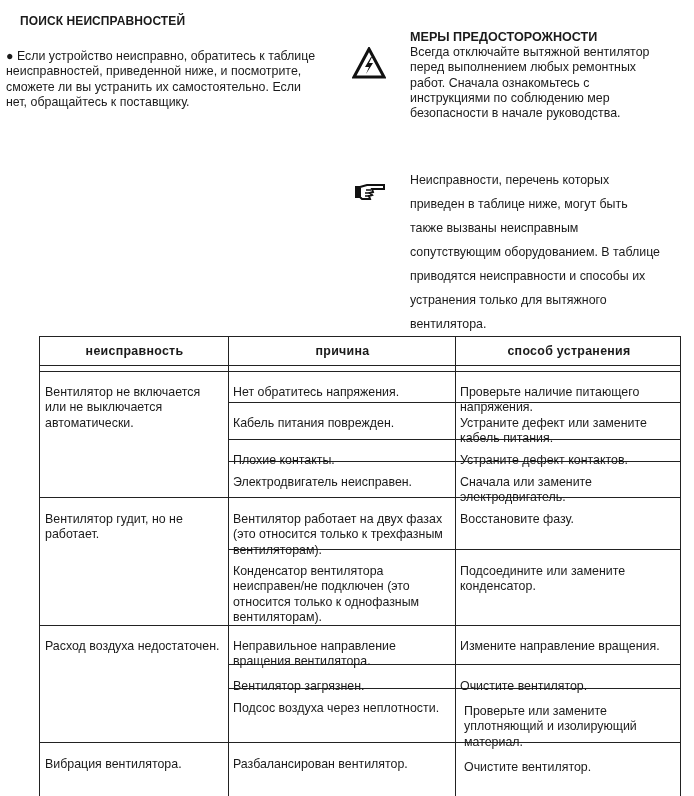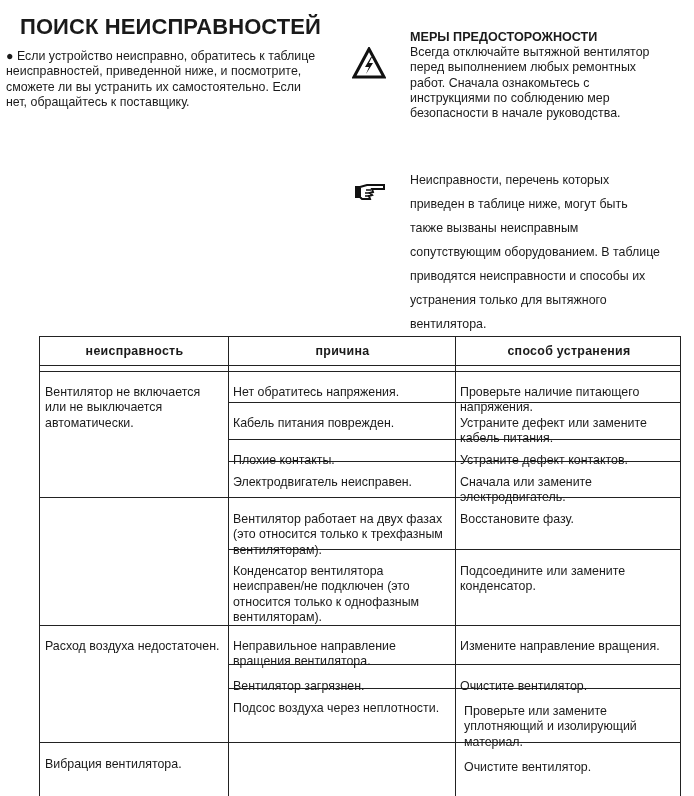--- a/index.html
+++ b/index.html
@@ -2,21 +2,21 @@
 <html><head>
 <meta charset="utf-8">
 <style>
   html, body { margin: 0; padding: 0; background: #ffffff; }
   body {
     width: 694px; height: 796px; position: relative; overflow: hidden;
     font-family: "Liberation Sans", sans-serif; color: #1a1a1a;
   }
   .title {
     position: absolute; left: 20px; top: 14px;
-    font-size: 22px; font-weight: bold; letter-spacing: 0.1px; margin: 0;
+    font-size: 12px; font-weight: bold; letter-spacing: 0.1px; margin: 0;
   }
   .intro {
     position: absolute; left: 6px; top: 49px; width: 310px;
     font-size: 12.4px; line-height: 15.3px; margin: 0;
   }
   .warn-icon { position: absolute; left: 352px; top: 47px; width: 34px; height: 32px; }
   .hand-icon { position: absolute; left: 354px; top: 182px; width: 32px; height: 20px; }
   .caution-title {
     position: absolute; left: 410px; top: 30px;
     font-size: 12.6px; font-weight: bold; margin: 0;
@@ -91,28 +91,30 @@
   <div class="cell" style="left:0;top:36px;width:188px;">Вентилятор не включается или не выключается автоматически.</div>
   <div class="cell" style="left:188px;top:36px;width:227px;">Нет обратитесь напряжения.</div>
   <div class="cell" style="left:415px;top:36px;width:226px;">Проверьте наличие питающего напряжения.</div>
   <div class="cell" style="left:188px;top:67px;width:227px;">Кабель питания поврежден.</div>
   <div class="cell" style="left:415px;top:67px;width:226px;">Устраните дефект или замените кабель питания.</div>
   <div class="cell" style="left:188px;top:104px;width:227px;">Плохие контакты.</div>
   <div class="cell" style="left:415px;top:104px;width:226px;">Устраните дефект контактов.</div>
   <div class="cell" style="left:188px;top:126px;width:227px;">Электродвигатель неисправен.</div>
   <div class="cell" style="left:415px;top:126px;width:226px;">Сначала или замените электродвигатель.</div>
 
+  <div class="cell" style="left:0;top:163px;width:188px;">Вентилятор гудит, но не работает.</div>
   <div class="cell" style="left:188px;top:163px;width:227px;">Вентилятор работает на двух фазах (это относится только к трехфазным вентиляторам).</div>
   <div class="cell" style="left:415px;top:163px;width:226px;">Восстановите фазу.</div>
   <div class="cell" style="left:188px;top:215px;width:227px;">Конденсатор вентилятора неисправен/не подключен (это относится только к однофазным вентиляторам).</div>
   <div class="cell" style="left:415px;top:215px;width:226px;">Подсоедините или замените конденсатор.</div>
 
   <div class="cell" style="left:0;top:290px;width:188px;">Расход воздуха недостаточен.</div>
   <div class="cell" style="left:188px;top:290px;width:227px;">Неправильное направление вращения вентилятора.</div>
   <div class="cell" style="left:415px;top:290px;width:226px;">Измените направление вращения.</div>
   <div class="cell" style="left:188px;top:330px;width:227px;">Вентилятор загрязнен.</div>
   <div class="cell" style="left:415px;top:330px;width:226px;">Очистите вентилятор.</div>
   <div class="cell" style="left:188px;top:352px;width:227px;">Подсос воздуха через неплотности.</div>
   <div class="cell" style="left:419px;top:355px;width:222px;">Проверьте или замените уплотняющий и изолирующий материал.</div>
 
   <div class="cell" style="left:0;top:408px;width:188px;">Вибрация вентилятора.</div>
+  <div class="cell" style="left:188px;top:408px;width:227px;">Разбалансирован вентилятор.</div>
   <div class="cell" style="left:419px;top:411px;width:222px;">Очистите вентилятор.</div>
 </div>
 
 </body></html>

